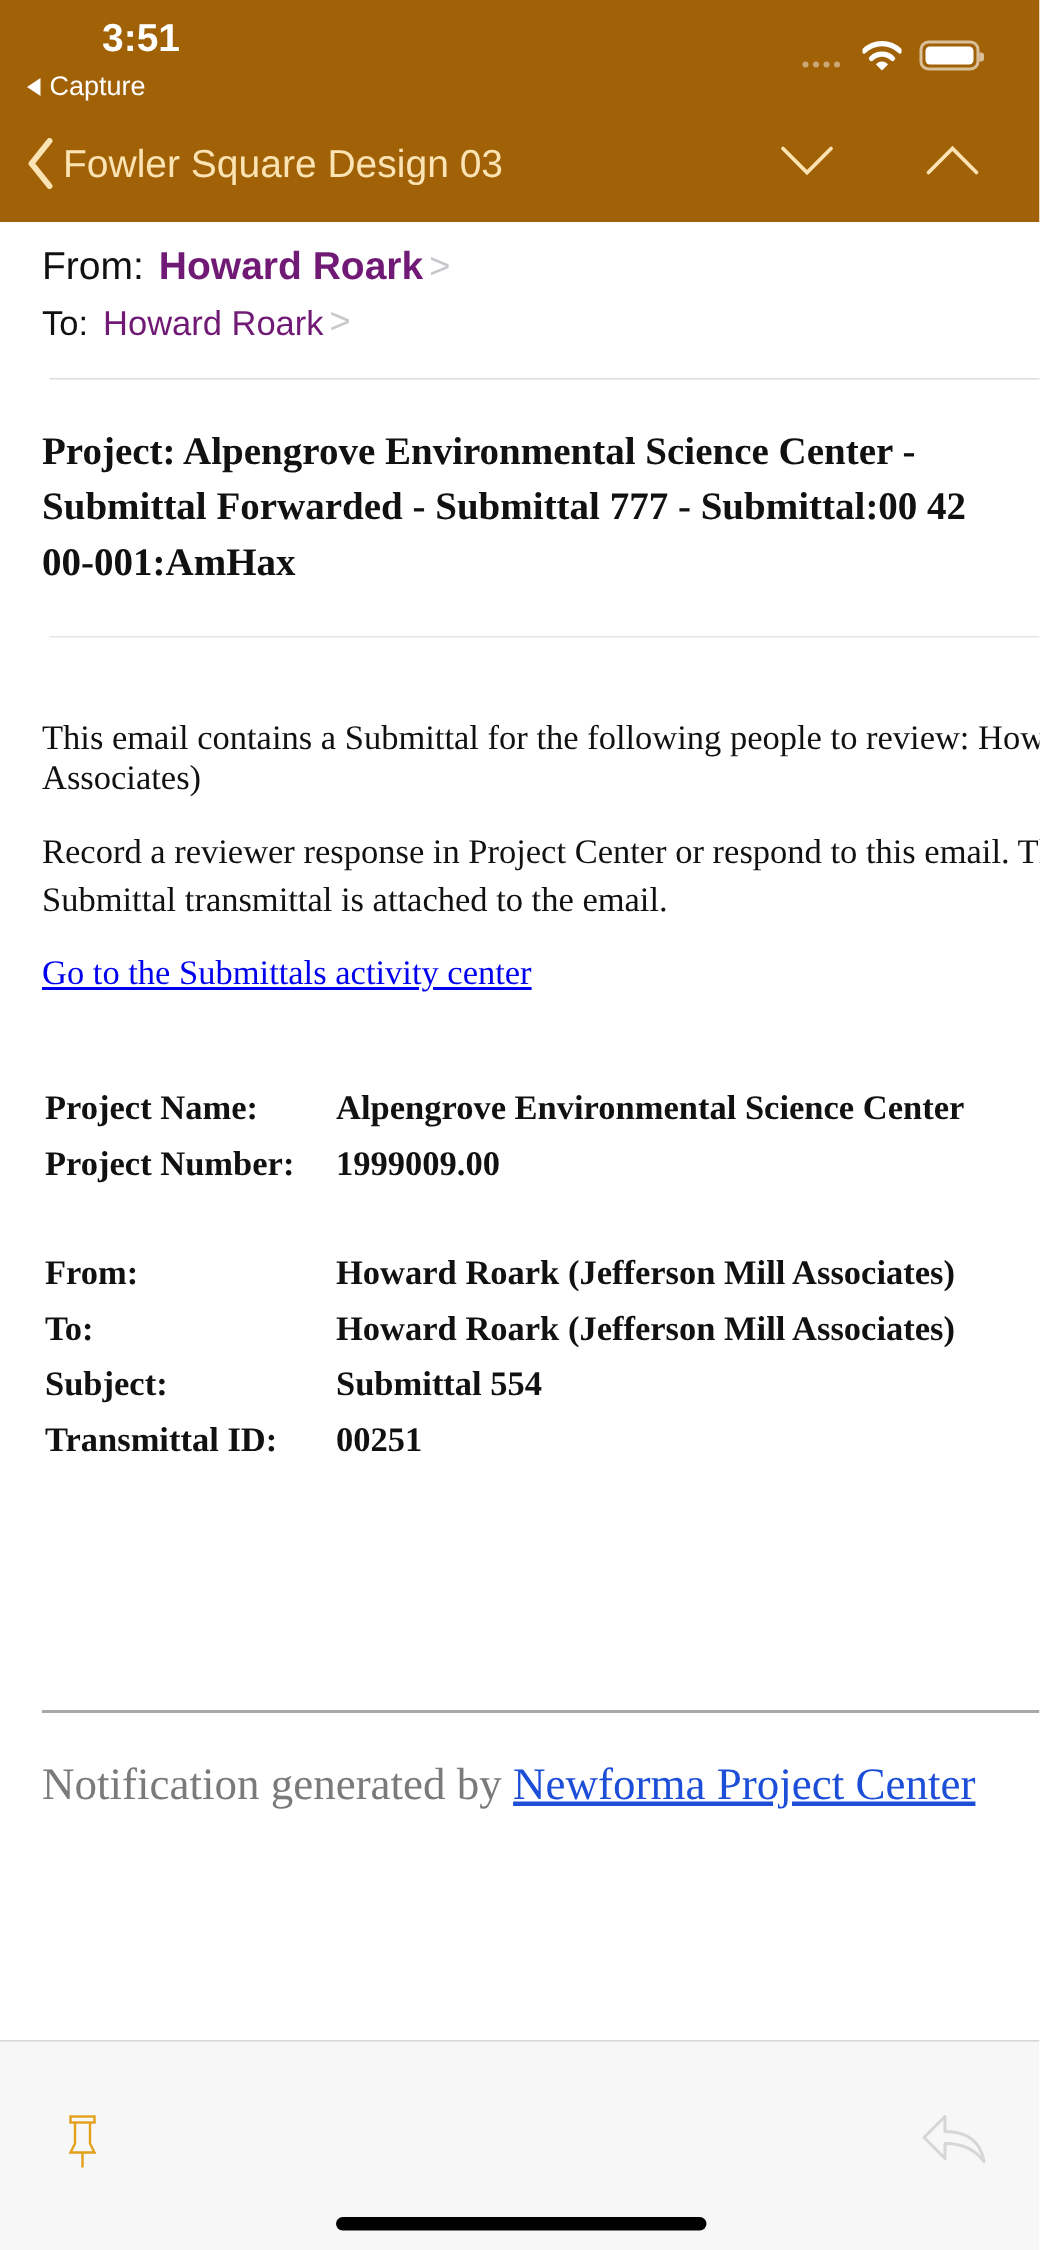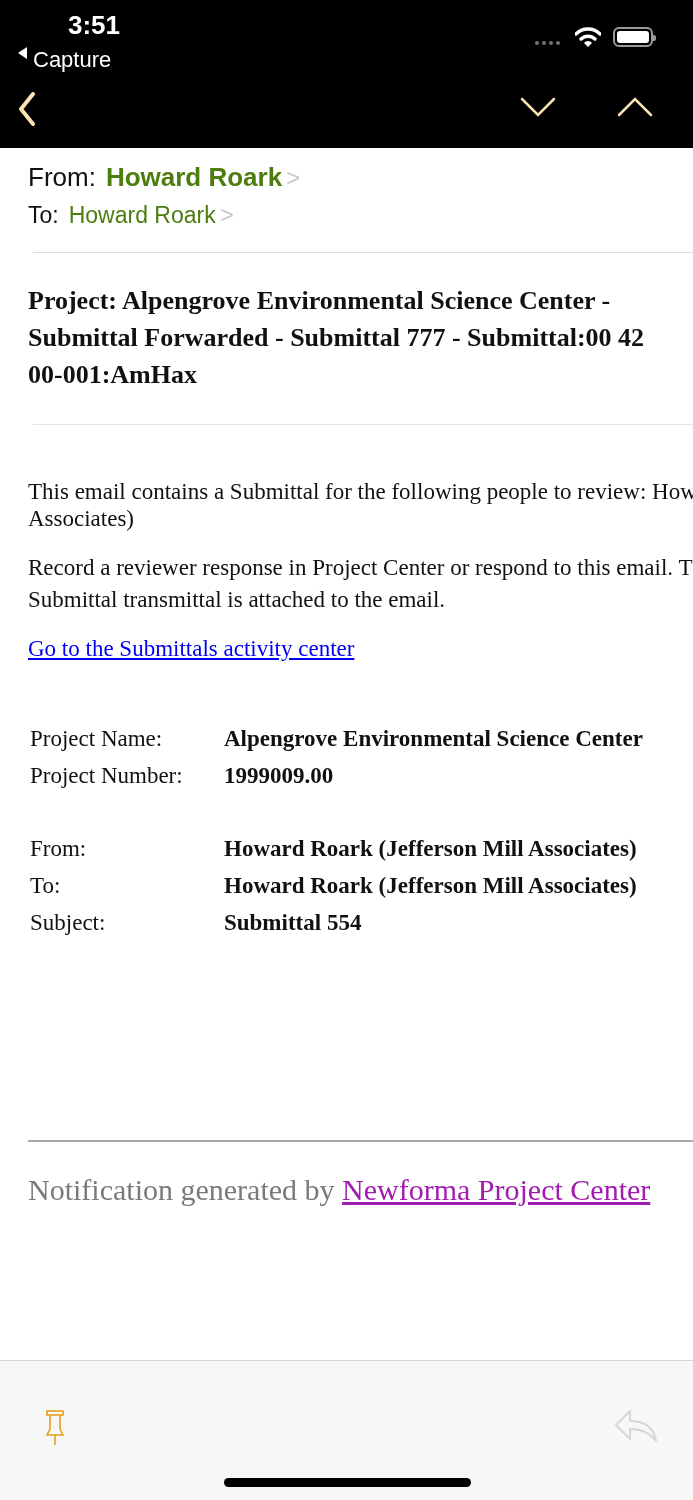--- a/index.html
+++ b/index.html
@@ -1,56 +1,56 @@
 <!DOCTYPE html>
 <html><head>
 <meta charset="utf-8">
 <style>
   html, body { margin:0; padding:0; }
   body { width:693px; height:1500px; overflow:hidden; background:#ffffff; position:relative; font-family:"Liberation Sans", sans-serif; }
-  .header { position:absolute; left:0; top:0; width:693px; height:148px; background:#000000; }
+  .header { position:absolute; left:0; top:0; width:693px; height:148px; background:#a16207; }
   .status-time { position:absolute; left:68px; top:10px; font-size:26px; font-weight:bold; color:#fff; }
-  .status-back { position:absolute; left:18px; top:47px; font-size:22px; color:#fff; display:flex; gap:6px; }
+  .status-back { position:absolute; left:18px; top:47px; font-size:18px; color:#fff; display:flex; align-items:center; gap:6px; }
   .status-back .tri { width:0; height:0; border-top:6px solid transparent; border-bottom:6px solid transparent; border-right:9px solid #fff; }
   .signal { position:absolute; left:535px; top:41px; display:flex; gap:3px; }
   .signal span { width:4px; height:4px; border-radius:2px; background:rgba(255,255,255,0.45); }
   .wifi { position:absolute; left:575px; top:26px; }
   .battery { position:absolute; left:613px; top:27px; width:40px; height:20px; border:2px solid rgba(255,255,255,0.6); border-radius:6px; box-sizing:border-box; }
   .battery::before { content:""; position:absolute; left:2px; top:2px; right:2px; bottom:2px; background:#fff; border-radius:3px; }
   .battery::after { content:""; position:absolute; right:-5px; top:6px; width:3px; height:6px; background:rgba(255,255,255,0.6); border-radius:0 2px 2px 0; }
   .nav-back { position:absolute; left:18px; top:92px; display:flex; align-items:center; color:#FBE3B3; font-size:26px; }
   .nav-back svg { margin-right:6px; }
   .nav-down { position:absolute; left:520px; top:96px; }
   .nav-up { position:absolute; left:617px; top:96px; }
 
   .meta { position:absolute; left:28px; top:162px; font-size:25px; color:#111; }
   .meta-row { display:flex; align-items:center; }
   .meta-row .lbl { margin-right:10px; }
-  .meta-row .name { color:#4d7c0f; }
+  .meta-row .name { color:#701a75; }
   .meta-row .chev { color:#c7c7cc; margin-left:4px; font-size:24px; }
   .from-row { font-size:26px; }
   .from-row .name { font-weight:bold; }
   .to-row { margin-top:8px; font-size:23px; }
   .divider1 { position:absolute; left:33px; top:252px; width:660px; height:1px; background:#dcdcdc; }
   .subject { position:absolute; left:28px; top:282px; width:640px; font-size:26px; font-weight:bold; line-height:37px; color:#111;font-family:Liberation Serif, serif; }
   .divider2 { position:absolute; left:33px; top:424px; width:660px; height:1px; background:#e5e5e5; }
 
   .email-body { position:absolute; left:28px; top:478px; width:1000px; font-family:"Liberation Serif", serif; color:#111; font-size:23px; }
   .p1 { line-height:27px; }
   .p2 { margin-top:20px; line-height:32px; }
   .link { color:#0000EE; text-decoration:underline; font-size:23px;margin-top:28px; }
   .link-row { margin-top:20px; }
   table { border-collapse:collapse; font-family:"Liberation Serif", serif; font-size:23px; color:#111; }
   td { padding:0; height:37px; vertical-align:middle;font-weight:bold; }
-  td.k { font-weight:normal; width:194px; }
+  td.k { font-weight:bold; width:194px; }
   .t1 { position:absolute; left:30px; top:720px; }
   .t2 { position:absolute; left:30px; top:830px; }
   .hr { position:absolute; left:28px; top:1140px; width:665px; height:2px; background:#a8a8a8; }
   .footer { position:absolute; left:28px; top:1170px; width:640px; font-family:"Liberation Serif", serif; font-size:30px; line-height:40px; color:#7a7a7a; }
-  .footer a { color:#a21caf; text-decoration:underline; }
+  .footer a { color:#1d4ed8; text-decoration:underline; }
 
   .toolbar { position:absolute; left:0; top:1360px; width:693px; height:140px; background:#f7f7f7; border-top:1px solid #d6d6d6; }
   .pin { position:absolute; left:44px; top:48px; }
   .reply { position:absolute; left:614px; top:48px; }
   .home-indicator { position:absolute; left:224px; top:1478px; width:247px; height:9px; border-radius:5px; background:#000; }
 </style>
 </head>
 <body>
 
 <div class="header">
@@ -69,20 +69,21 @@
     <path d="M1 8 A17 17 0 0 1 25 8" stroke="#fff" stroke-width="3.5" fill="none" stroke-linecap="round"></path>
     <path d="M6 13 A10 10 0 0 1 20 13" stroke="#fff" stroke-width="3.5" fill="none" stroke-linecap="round"></path>
     <path d="M13 21 L9 17 A5 5 0 0 1 17 17 Z" fill="#fff"></path>
   </svg>
   <div class="battery"></div>
 
   <div class="nav-back">
     <svg width="18" height="34" viewBox="0 0 18 34">
         <path d="M15 2 L3 17 L15 32" stroke="#FBE3B3" stroke-width="4" fill="none" stroke-linecap="round" stroke-linejoin="round"></path>
       </svg>
+    <span>Fowler Square Design 03</span>
   </div>
   <svg class="nav-down" width="36" height="22" viewBox="0 0 36 22">
       <path d="M2 3 L18 19 L34 3" stroke="#FBE3B3" stroke-width="2.5" fill="none" stroke-linecap="round"></path>
     </svg>
   <svg class="nav-up" width="36" height="22" viewBox="0 0 36 22">
       <path d="M2 19 L18 3 L34 19" stroke="#FBE3B3" stroke-width="2.5" fill="none" stroke-linecap="round"></path>
     </svg>
 </div>
 
 <div class="meta">
@@ -127,20 +128,24 @@
         <td>Howard Roark (Jefferson Mill Associates)</td>
       </tr>
   <tr>
         <td class="k">To:</td>
         <td>Howard Roark (Jefferson Mill Associates)</td>
       </tr>
   <tr>
         <td class="k">Subject:</td>
         <td>Submittal 554</td>
       </tr>
+  <tr>
+        <td class="k">Transmittal ID:</td>
+        <td>00251</td>
+      </tr>
 </tbody>
   </table>
 
 <div class="hr"></div>
 <div class="footer"><span>Notification generated by </span><a>Newforma Project Center</a></div>
 
 <div class="toolbar">
   <svg class="pin" width="26" height="38" viewBox="0 0 26 38">
     <rect x="3" y="2" width="16" height="4" stroke="#E3A01A" stroke-width="1.6" fill="none"></rect>
     <path d="M6 6 L6 20 L3 26 L19 26 L16 20 L16 6" stroke="#E3A01A" stroke-width="1.6" fill="none"></path>

